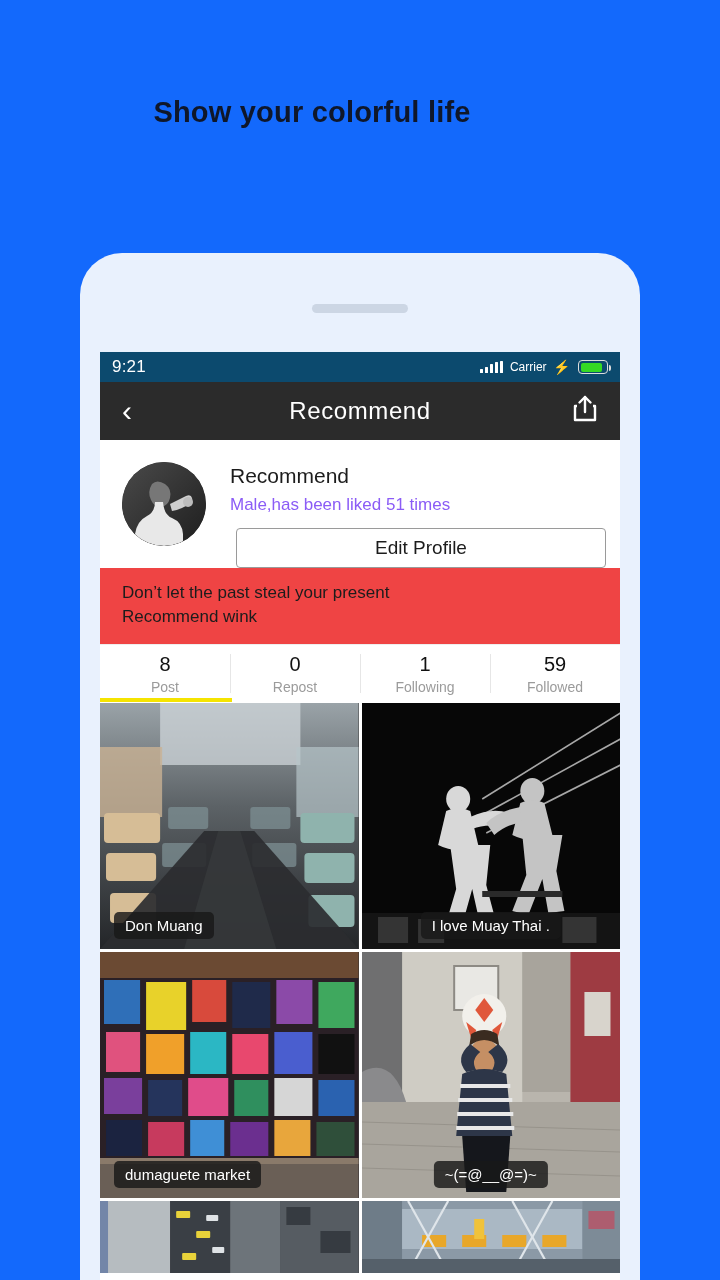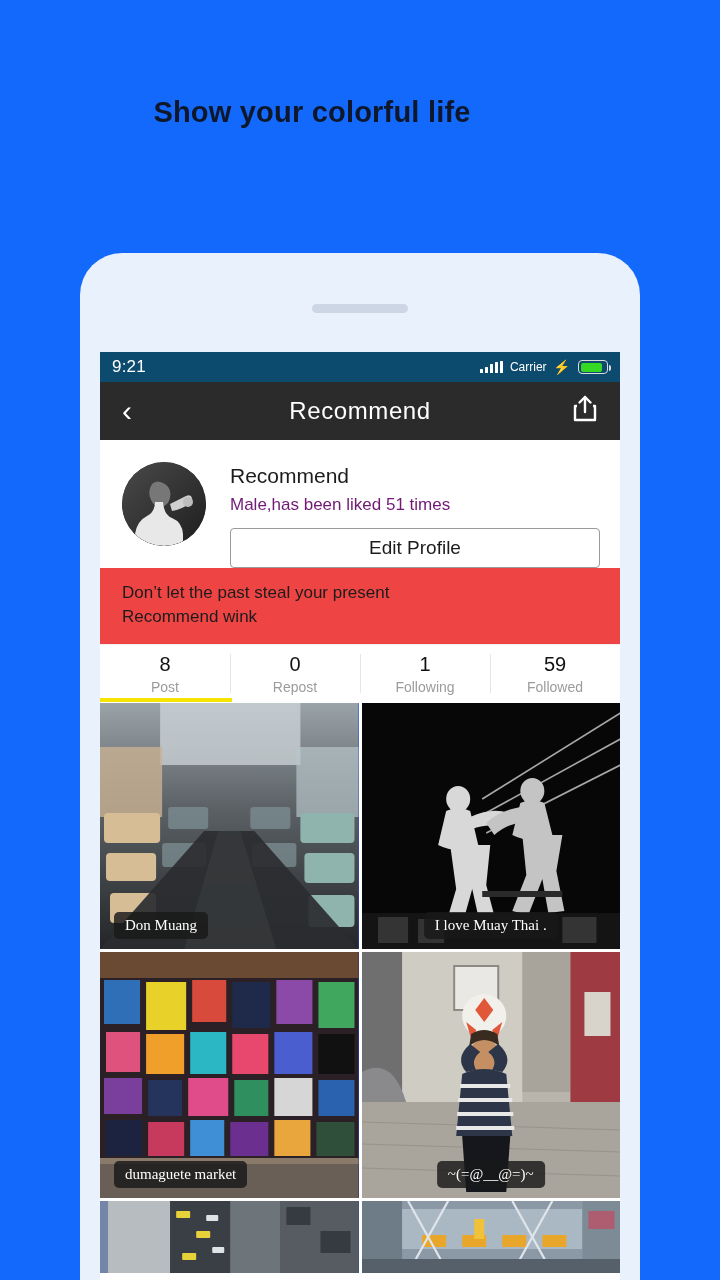--- a/index.html
+++ b/index.html
@@ -87,27 +87,28 @@
   .profile {
     background:#fff; display:flex; padding:22px 20px 0 22px;
   }
   .avatar {
     width:84px; height:84px; border-radius:50%; flex:0 0 84px;
     overflow:hidden; background:#3a3a3a; position:relative;
   }
   .avatar svg { display:block; width:100%; height:100%; }
   .pinfo { flex:1; padding-left:24px; padding-top:2px; }
   .pname { font-size:21px; color:#1c1c1c; }
-  .pmeta { font-size:17px; color:#701a75; margin-top:7px; }
+  .pmeta { font-size:17px; color:#8b5cf6; margin-top:7px; }
   .edit-btn {
     margin-top:13px; height:40px; width:100%;
     border:1.4px solid #9a9a9a; border-radius:4px;
     background:#fff; color:#1c1c1c; font-size:19px;
     display:flex; align-items:center; justify-content:center;
     font-family:"Liberation Sans", sans-serif;
+    margin-left:6px;
   }
 
   
   .bio {
     background:#ef4444; padding:14px 22px 16px 22px;
     font-size:17px; color:#1c1c1c; line-height:22px;
   }
   .bio div + div { margin-top:2px; }
 
   
@@ -133,22 +134,21 @@
   
   .grid {
     background:#fff;
     display:grid;
     grid-template-columns:repeat(2, 1fr);
     gap:3px;
     padding-top:1px;
   }
   .cell {
     position:relative; width:100%; height:246px; overflow:hidden;
-    background:#1d4ed8;
-    font-family:Liberation Serif, serif;
+    background:#404040;
   }
   .cell.short { height:72px; }
   .cell svg { display:block; width:100%; height:100%; }
   .cap {
     position:absolute; bottom:10px; left:50%;
     transform:translateX(-50%);
     background:rgba(25,25,25,0.82); color:#fff;
     font-size:15px; padding:5px 11px; border-radius:5px;
     white-space:nowrap;
   }

